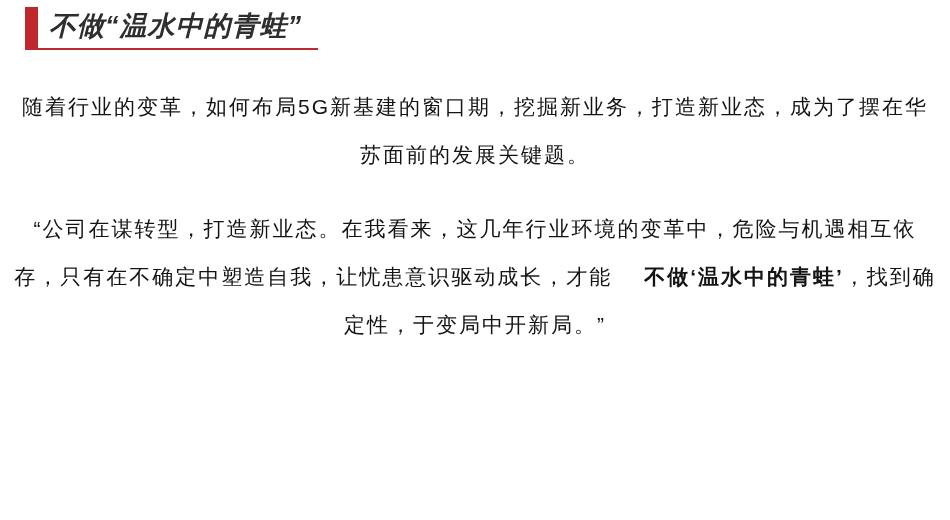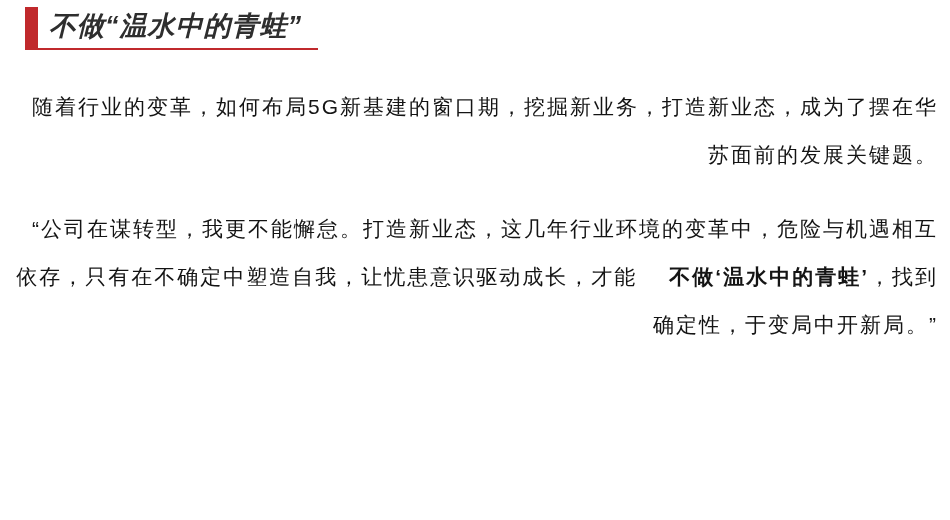--- a/index.html
+++ b/index.html
@@ -41,21 +41,21 @@
     letter-spacing: 1px;
     color: #2e2e2e;
     white-space: nowrap;
   }
   .para {
     margin: 26px 0 0 0;
     font-size: 21px;
     line-height: 48px;
     letter-spacing: 2px;
     color: #141414;
-    text-align: right;
+    text-align: center;
   }
   .para-first {
     margin-top: 31px;
   }
   .emphasis {
     font-weight: bold;
     margin-left: 32px;
   }
 </style>
 </head>
@@ -64,15 +64,15 @@
 <div class="page">
 
   <div class="heading-block">
     <span class="red-bar"></span>
     <h1 class="heading-text">不做“温水中的青蛙”</h1>
   </div>
 
   <p class="para para-first">随着行业的变革，如何布局5G新基建的窗口期，挖掘新业务，打造新业态，成为了摆在华苏面前的发展关键题。</p>
 
 
-  <p class="para"><span>“公司在谋转型，我更不能懈怠。打造新业态，这几年行业环境的变革中，危险与机遇相互依存，只有在不确定中塑造自我，让忧患意识驱动成长，才能</span><span class="emphasis">不做‘温水中的青蛙’</span><span>，找到确定性，于变局中开新局。”</span></p>
+  <p class="para"><span>“公司在谋转型，打造新业态。在我看来，这几年行业环境的变革中，危险与机遇相互依存，只有在不确定中塑造自我，让忧患意识驱动成长，才能</span><span class="emphasis">不做‘温水中的青蛙’</span><span>，找到确定性，于变局中开新局。”</span></p>
 
 </div>
 
 </body></html>

